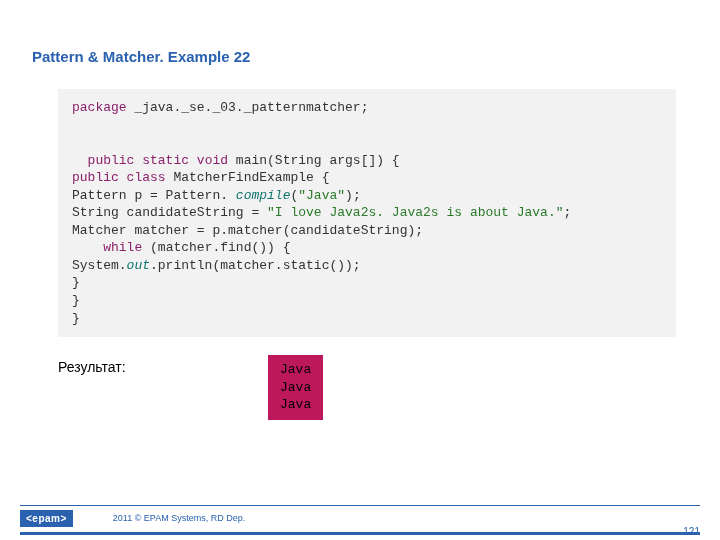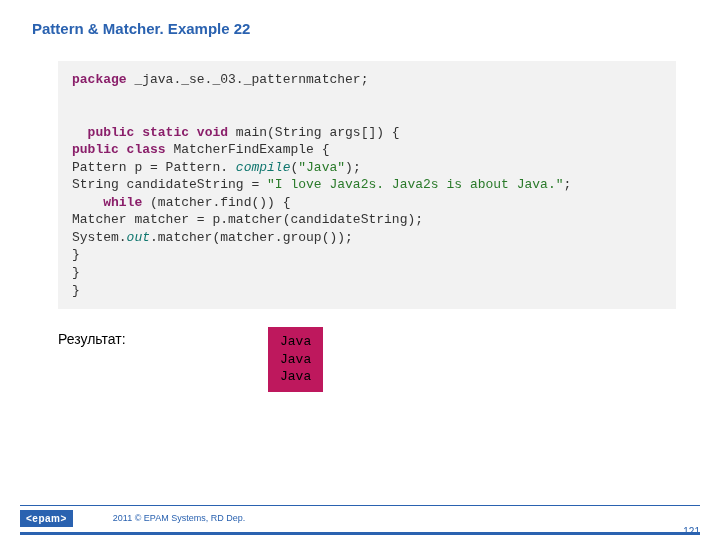--- a/index.html
+++ b/index.html
@@ -8,31 +8,32 @@
     height: 540px;
     background: #fff;
     font-family: Verdana, Arial, sans-serif;
     position: relative;
   }
   .title {
     color: #2a62b0;
     font-weight: bold;
     font-size: 15px;
     padding: 20px 0 0 32px;
+    margin-top: 28px;
   }
   .codeblock {
     background: #f2f2f2;
     margin: 24px 44px 0 58px;
     padding: 10px 14px 10px 14px;
     font-family: "Courier New", monospace;
     font-size: 13px;
     line-height: 1.35;
     color: #333;
   }
-  .kw { color: #8a1f6a; font-weight: bold; }
+  .kw { color: #8a1f6a; font-weight: normal; }
   .it { color: #0f766e; font-style: italic; }
   .str { color: #2a7a2a; }
   .row { display: flex; align-items: flex-start; margin-top: 22px; padding: 0 0 0 58px; }
   .result-label { font-size: 14px; width: 210px; }
   .outbox {
     background: #be185d;
     font-family: "Courier New", monospace;
     font-size: 13px;
     line-height: 1.35;
     padding: 6px 12px;
@@ -73,23 +74,23 @@
 <div class="title">Pattern &amp; Matcher. Example 22</div>
 
 <div class="codeblock">
   <div><span class="kw">package</span><span> _java._se._03._patternmatcher;</span></div>
   <div>&nbsp;</div>
   <div>&nbsp;</div>
   <div>&nbsp;&nbsp;<span class="kw">public static void</span><span> main(String args[]) {</span></div>
   <div><span class="kw">public class</span><span> MatcherFindExample {</span></div>
   <div><span>    Pattern p = Pattern.</span><span class="it"> compile</span><span>(</span><span class="str">"Java"</span><span>);</span></div>
   <div><span>    String candidateString = </span><span class="str">"I love Java2s. Java2s is about Java."</span><span>;</span></div>
+  <div>    Matcher matcher = p.matcher(candidateString);</div>
   <div>&nbsp;&nbsp;&nbsp;&nbsp;<span class="kw">while</span><span> (matcher.find()) {</span></div>
-  <div>    Matcher matcher = p.matcher(candidateString);</div>
-  <div><span>    System.</span><span class="it">out</span><span>.matcher(matcher.group());</span></div>
+  <div><span>    System.</span><span class="it">out</span><span>.println(matcher.static());</span></div>
   <div>    }</div>
   <div>  }</div>
   <div>}</div>
 </div>
 
 <div class="row">
   <div class="result-label">Результат:</div>
   <div class="outbox">Java
 Java
 Java</div>

